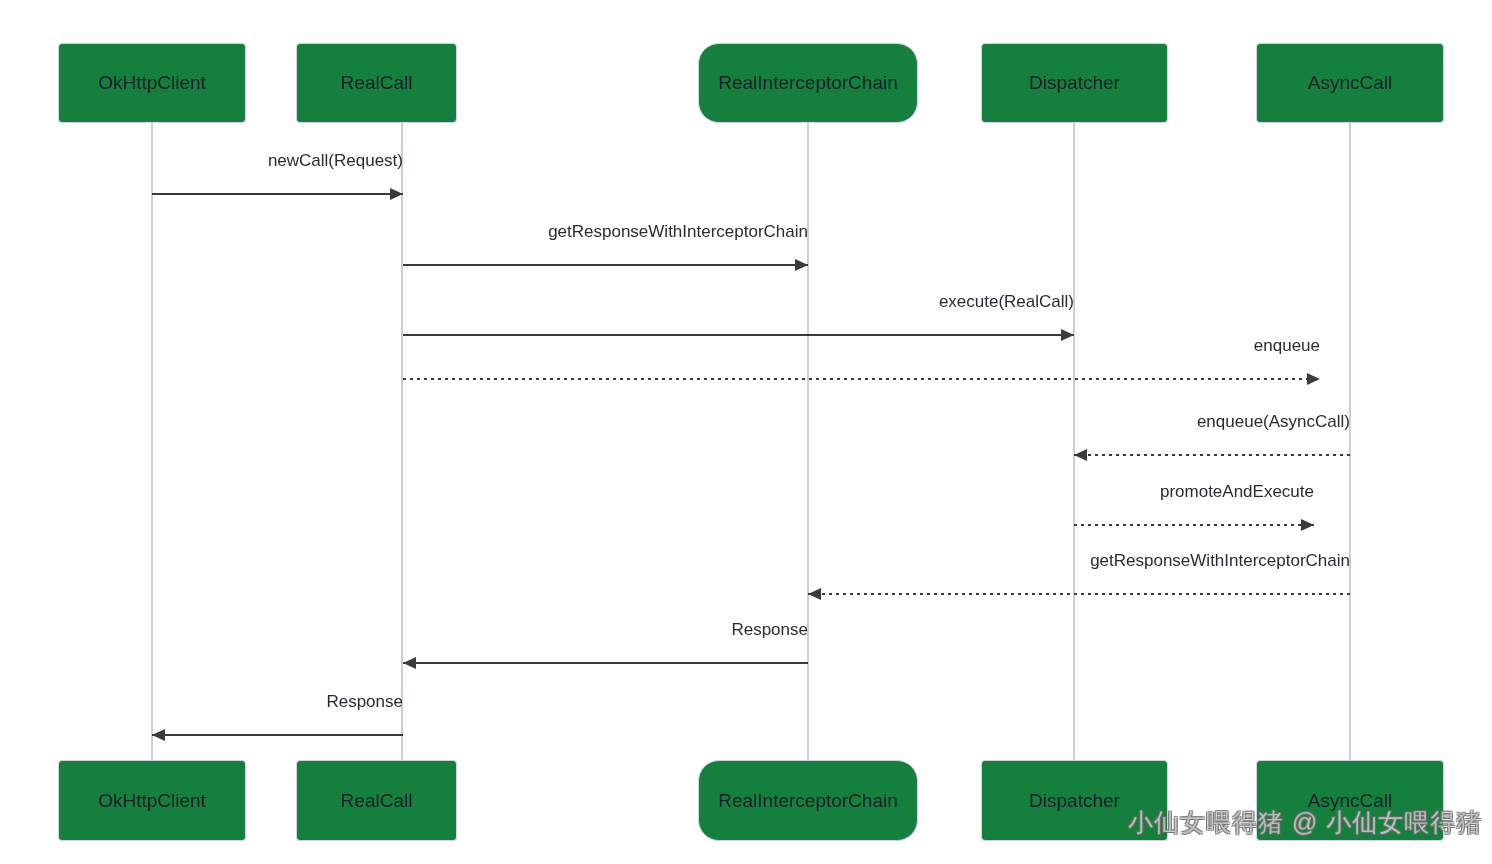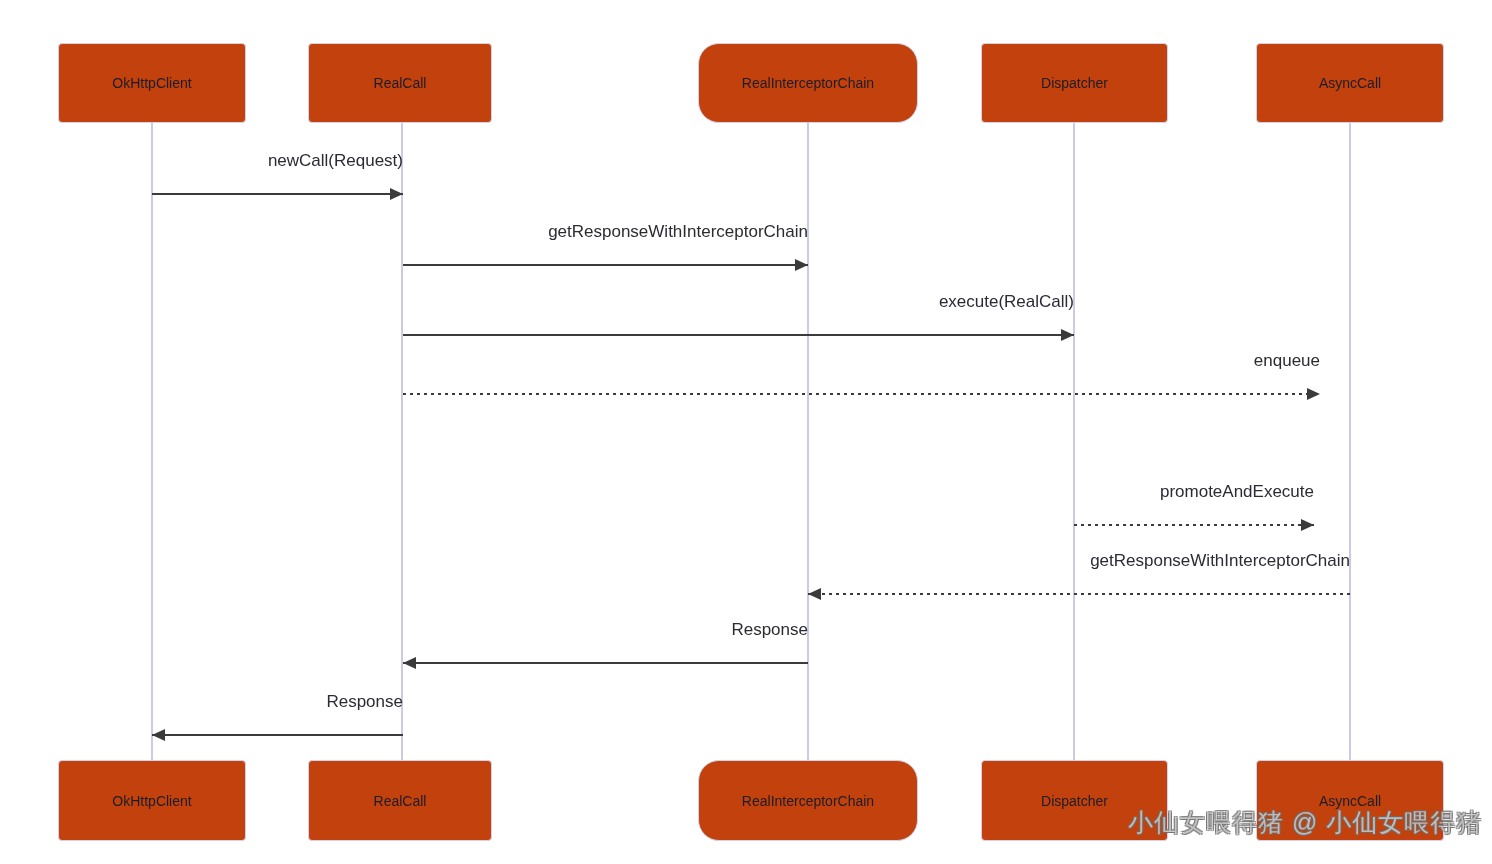--- a/index.html
+++ b/index.html
@@ -9,36 +9,36 @@
     height: 864px;
     background: #ffffff;
     overflow: hidden;
     font-family: "Liberation Sans", "DejaVu Sans", sans-serif;
   }
 
   
   .actor {
     position: absolute;
     height: 80px;
-    background: #c2410c;
+    background: #15803d;
     border: 1px solid #d2d2e8;
     border-radius: 4px;
     display: flex;
     align-items: center;
     justify-content: center;
-    font-size: 14px;
+    font-size: 19px;
     color: #1d1d28;
     box-sizing: border-box;
     white-space: nowrap;
   }
   .row-top    { top: 43px;  }
   .row-bottom { top: 760px; height: 81px; }
 
   #at0, #ab0 { left: 58px;   width: 188px; }
-  #at1, #ab1 { left: 308px;  width: 184px; }
+  #at1, #ab1 { left: 296px;  width: 161px; }
   #at2, #ab2 { left: 698px;  width: 220px; border-radius: 21px; }
   #at3, #ab3 { left: 981px;  width: 187px; }
   #at4, #ab4 { left: 1256px; width: 188px; }
 
   
   .lifeline {
     position: absolute;
     top: 123px;
     height: 638px;
     width: 2px;
@@ -76,21 +76,21 @@
     width: 0; height: 0;
     border-top: 6px solid transparent;
     border-bottom: 6px solid transparent;
   }
   .right .msg-arrowhead { right: 0; border-left: 13px solid #3b3b3b; }
   .left  .msg-arrowhead { left: 0;  border-right: 13px solid #3b3b3b; }
 
   #m0 { left: 152px;  width: 251px; top: 150px; }
   #m1 { left: 403px;  width: 405px; top: 221px; }
   #m2 { left: 403px;  width: 671px; top: 291px; }
-  #m3 { left: 403px;  width: 917px; top: 350px; }
+  #m3 { left: 403px;  width: 917px; top: 335px; }
   #m4 { left: 1074px; width: 276px; top: 411px; }
   #m5 { left: 1074px; width: 240px; top: 481px; }
   #m6 { left: 808px;  width: 542px; top: 550px; }
   #m7 { left: 403px;  width: 405px; top: 619px; }
   #m8 { left: 152px;  width: 251px; top: 691px; }
 
   
   .watermark {
     position: absolute;
     left: 1128px;
@@ -166,20 +166,25 @@
     <div class="msg-line"></div>
     <div class="msg-arrowhead"></div>
   </div>
 
   <div class="msg dotted right" id="m3">
     <div class="msg-label">enqueue</div>
     <div class="msg-line"></div>
     <div class="msg-arrowhead"></div>
   </div>
 
+  <div class="msg dotted left" id="m4">
+    <div class="msg-label">enqueue(AsyncCall)</div>
+    <div class="msg-line"></div>
+    <div class="msg-arrowhead"></div>
+  </div>
 
   <div class="msg dotted right" id="m5">
     <div class="msg-label">promoteAndExecute</div>
     <div class="msg-line"></div>
     <div class="msg-arrowhead"></div>
   </div>
 
   <div class="msg dotted left" id="m6">
     <div class="msg-label">getResponseWithInterceptorChain</div>
     <div class="msg-line"></div>

